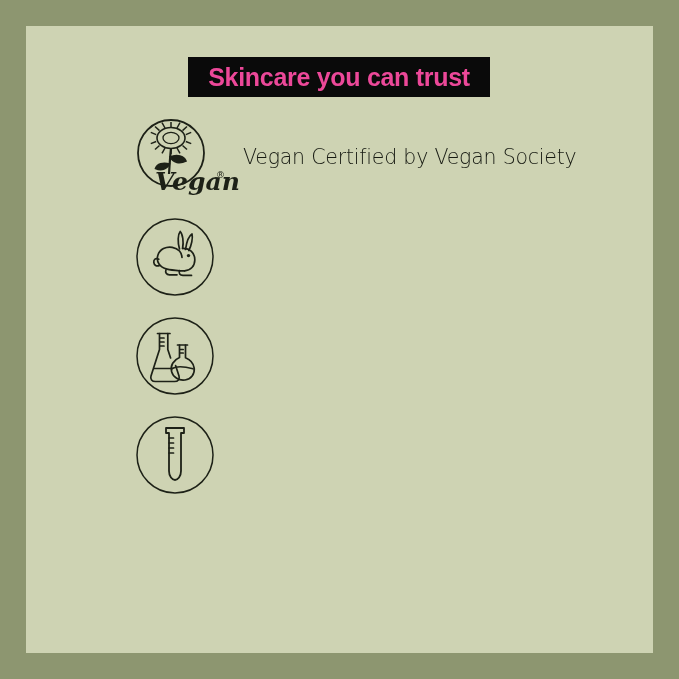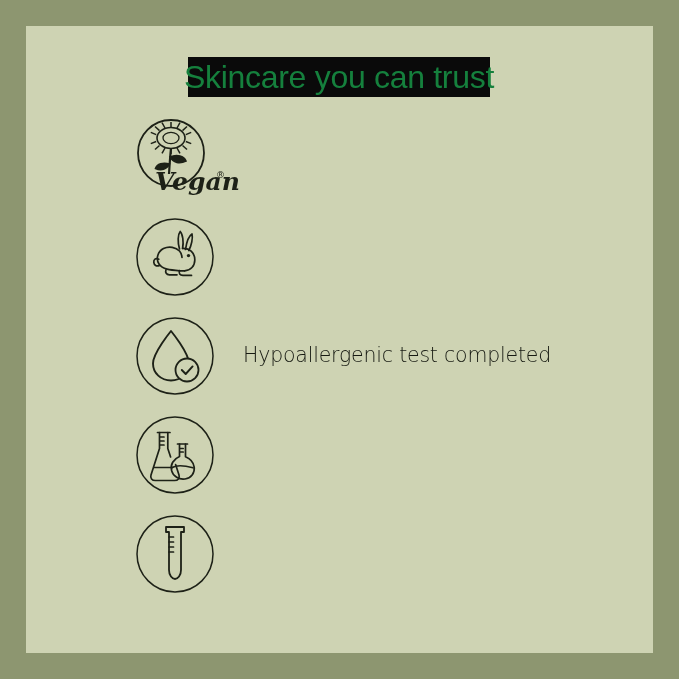--- a/index.html
+++ b/index.html
@@ -33,24 +33,24 @@
     left: 162px;
     top: 31px;
     width: 302px;
     height: 40px;
     background: #0a0a0a;
     display: flex;
     align-items: center;
     justify-content: center;
   }
   .title-banner .title-text {
-    color: #15803d;
+    color: #ec4899;
     font-family: "Liberation Sans", sans-serif;
-    font-size: 32px;
-    font-weight: normal;
+    font-size: 25px;
+    font-weight: bold;
     letter-spacing: -0.3px;
     line-height: 1;
     white-space: nowrap;
   }
   .list {
     position: absolute;
     left: 0;
     top: 82px;
     width: 627px;
   }
@@ -130,20 +130,21 @@
 
             <path d="M44 32 C43 42 42.5 50 42 58" stroke-width="2.2" fill="none"></path>
 
             <path d="M43 41 C50 38 57 40 59 45 C53 48 46 47 43 41 Z" stroke-width="1.6" fill="#1d2117"></path>
             <path d="M42.5 48 C36 46 30 48 28.5 52.5 C34 55 40 53.5 42.5 48 Z" stroke-width="1.6" fill="#1d2117"></path>
 
             <text x="28" y="74" font-family="DejaVu Serif, serif" font-size="25" font-style="italic" font-weight="bold" fill="#1d2117" stroke="none">Vegan</text>
             <text x="89" y="62" font-family="DejaVu Sans, sans-serif" font-size="9" fill="#1d2117" stroke="none">®</text>
           </svg>
         </div>
+        <div class="label-cell">Vegan Certified by Vegan Society</div>
       </div>
 
       <div class="row">
         <div class="icon-cell">
           <svg width="80" height="80" viewBox="0 0 80 80" fill="none" stroke="#1d2117" stroke-width="1.7" stroke-linecap="round" stroke-linejoin="round">
             <circle cx="40" cy="40" r="38" stroke-width="1.5"></circle>
 
             <path d="M44.5 32 C42.5 25 42.8 17.5 45.2 14.5 C47.8 17 48.8 25 47.6 31.5"></path>
             <path d="M50.5 32.5 C51.5 25.5 54 18.8 57 17 C58 21 56.5 28.5 53.8 33.5"></path>
 
@@ -154,33 +155,20 @@
             <path d="M23.8 42.2 C20.5 40.5 18.5 42.6 18.8 45.4 C19.1 48.2 21.6 49.6 24.2 48.6"></path>
 
             <path d="M44.5 53.6 C43.5 56.2 44.8 58.2 48 58.4 L56.5 58.4"></path>
             <path d="M31 52.8 C30 55.4 31.4 57.6 34.4 57.8 L42 57.8"></path>
 
             <circle cx="53.5" cy="38.6" r="1.7" fill="#1d2117" stroke="none"></circle>
           </svg>
         </div>
       </div>
 
-      <div class="row">
-        <div class="icon-cell">
-          <svg width="80" height="80" viewBox="0 0 80 80" fill="none" stroke="#1d2117" stroke-width="1.7" stroke-linecap="round" stroke-linejoin="round">
-            <circle cx="40" cy="40" r="38" stroke-width="1.5"></circle>
-
-            <path d="M36 15 C36 15 18 37 18 47.5 C18 57.2 26 64.5 36 64.5 C46 64.5 54 57.2 54 47.5 C54 37 36 15 36 15 Z" stroke-width="1.9"></path>
-
-            <circle cx="52" cy="54" r="11.5" fill="#ced3b3" stroke-width="1.8"></circle>
-            <path d="M46.8 54 L50.7 58 L57.6 50.4" stroke-width="1.9" fill="none"></path>
-          </svg>
-        </div>
-        <div class="label-cell">Hypoallergenic test completed</div>
-      </div>
 
       <div class="row">
         <div class="icon-cell">
           <svg width="80" height="80" viewBox="0 0 80 80" fill="none" stroke="#1d2117" stroke-width="1.7" stroke-linecap="round" stroke-linejoin="round">
             <circle cx="40" cy="40" r="38" stroke-width="1.5"></circle>
 
             <path d="M42.5 29 L52.5 29"></path>
             <path d="M44.5 29 L44.5 41.5 C38.5 44 35 49.6 36.6 55.6 C38.2 61.6 44 64.8 50 64 C56 63.2 60 58 59.2 52.2 C58.6 47.6 55.4 43.8 50.5 41.8 L50.5 29"></path>
             <path d="M37.2 52.5 C41.5 50 49.5 50.5 58 52.8"></path>
 

